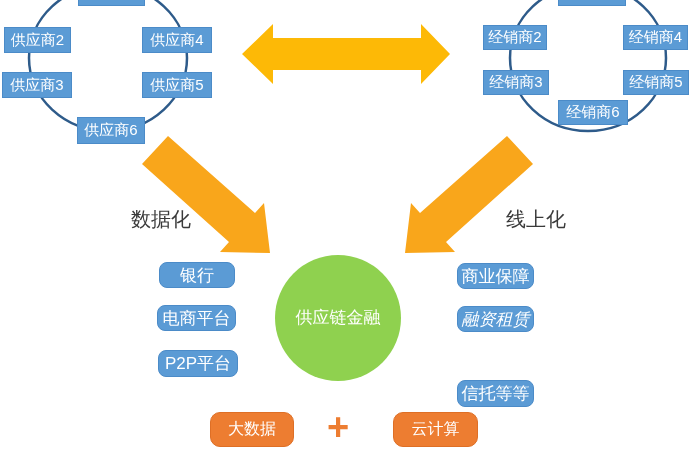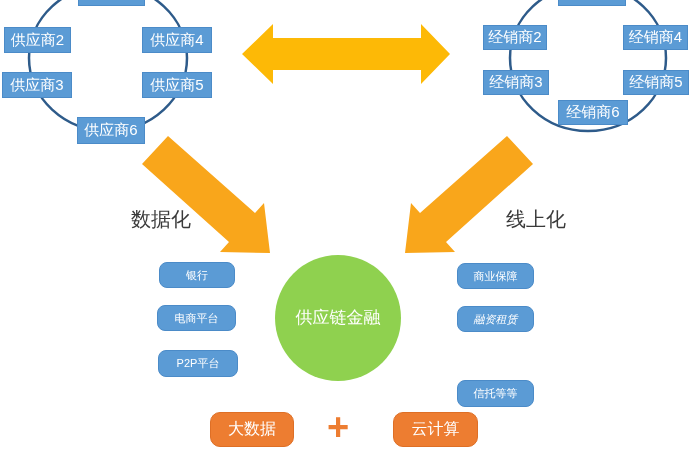--- a/index.html
+++ b/index.html
@@ -11,21 +11,21 @@
   .node{
     position:absolute;z-index:2;box-sizing:border-box;
     background:#5B9BD5;border:1px solid #4B8BC8;color:#fff;
     display:flex;align-items:center;justify-content:center;
     font-size:15px;white-space:nowrap;
   }
   .pill{
     position:absolute;z-index:2;box-sizing:border-box;
     background:#5B9BD5;border:1px solid #4B8BC8;border-radius:8px;color:#fff;
     display:flex;align-items:center;justify-content:center;
-    font-size:11px;white-space:nowrap;
+    font-size:17px;white-space:nowrap;
   }
   .orange-pill{
     position:absolute;z-index:2;box-sizing:border-box;
     background:#ED7D31;border:1px solid #DE6F26;border-radius:10px;color:#fff;
     display:flex;align-items:center;justify-content:center;
     font-size:16px;white-space:nowrap;
   }
   .arrow-label{
     position:absolute;z-index:2;color:#3A3A3A;font-size:20px;white-space:nowrap;
   }

